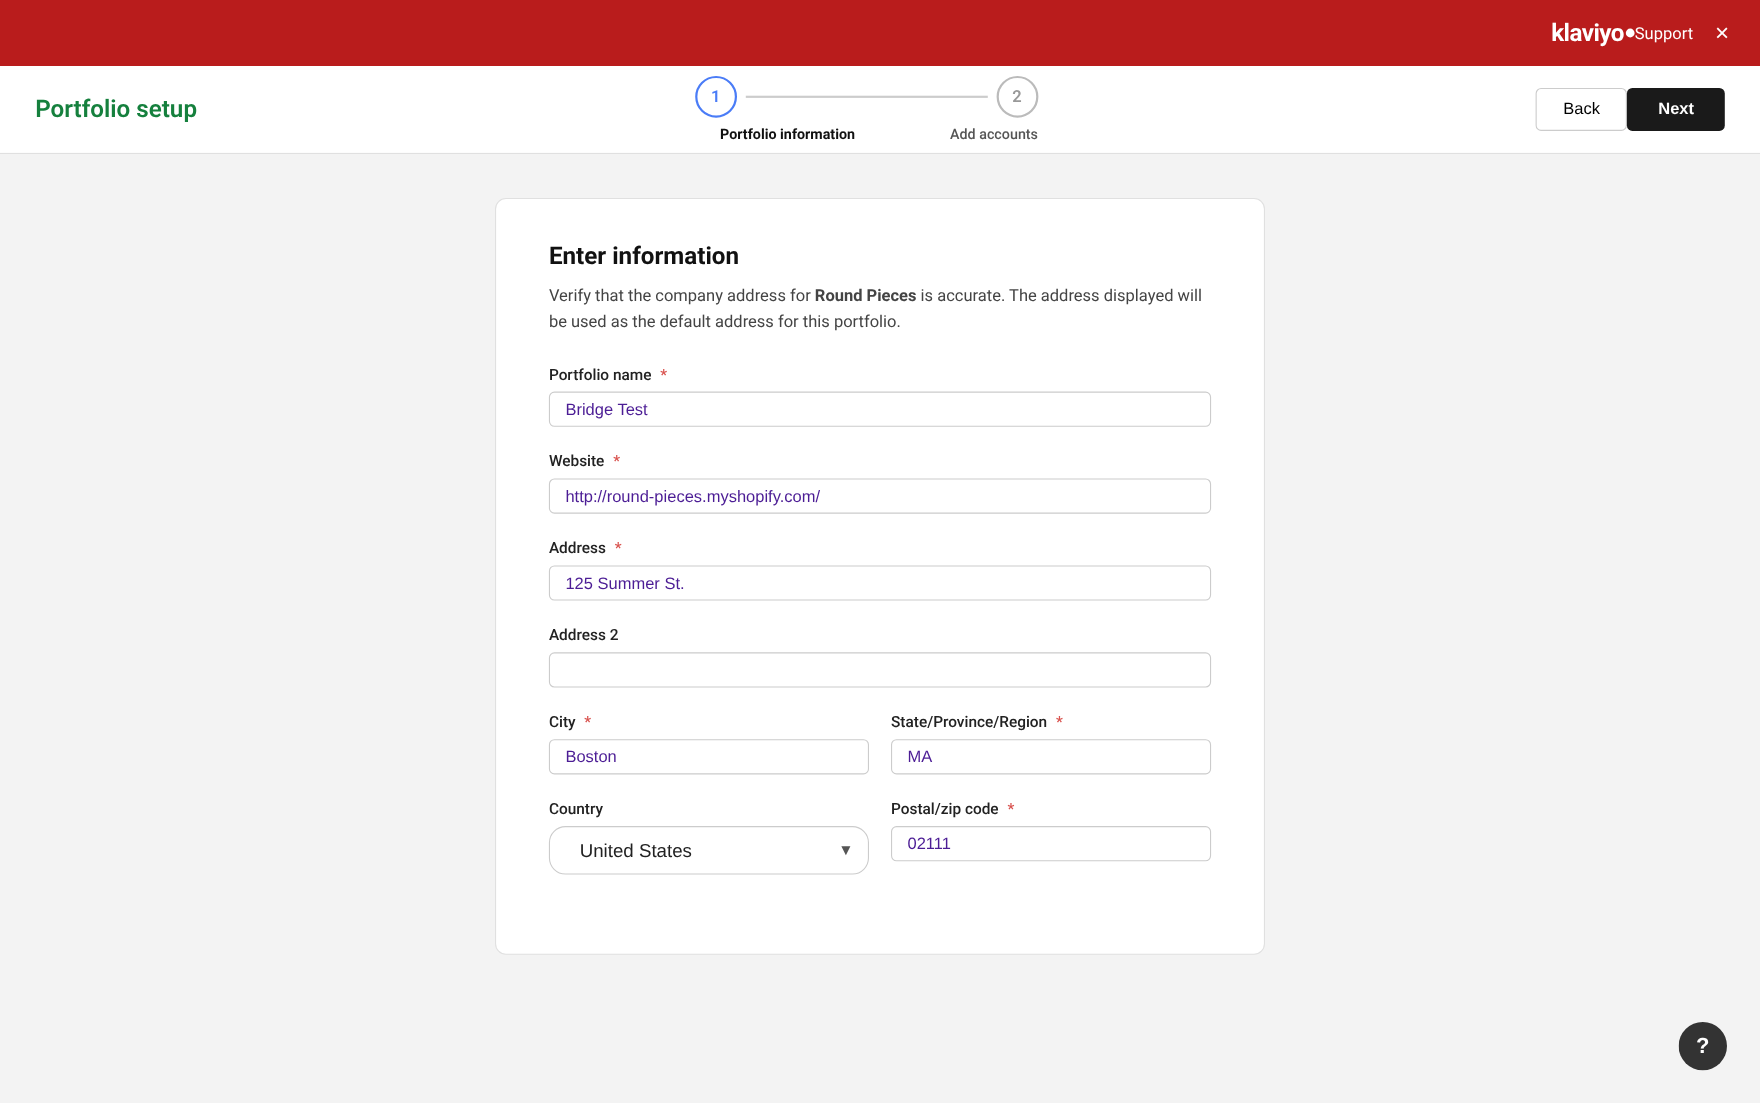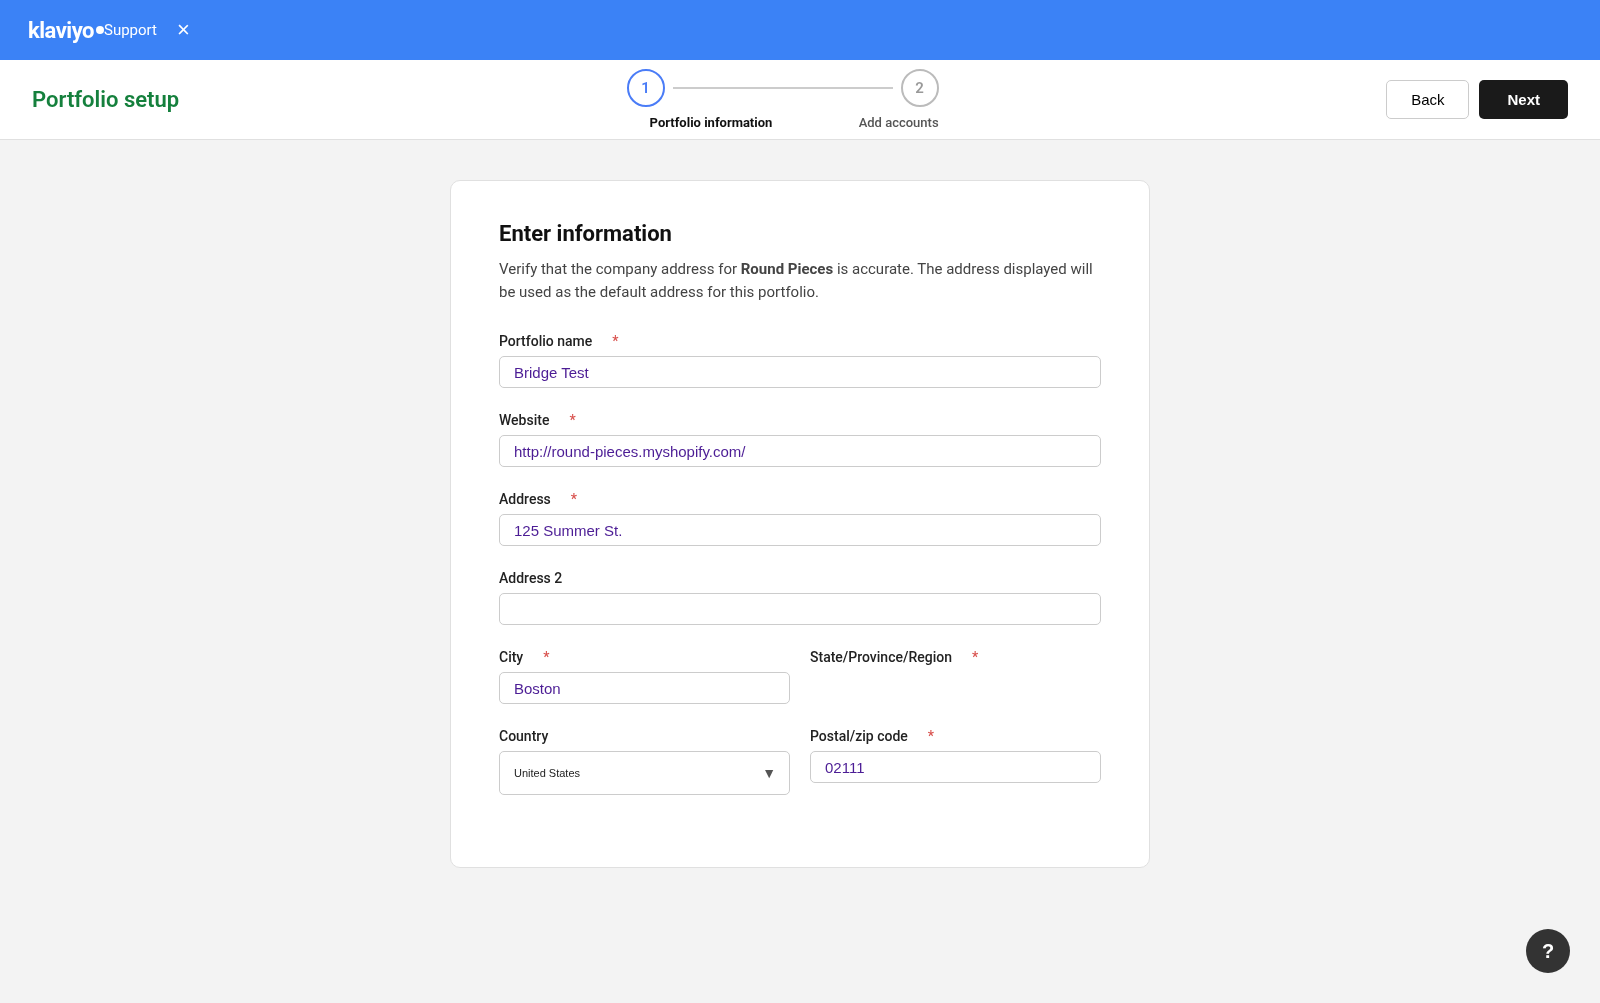--- a/index.html
+++ b/index.html
@@ -5,25 +5,25 @@
     * { box-sizing: border-box; margin: 0; padding: 0; }
     body {
       font-family: -apple-system, BlinkMacSystemFont, 'Segoe UI', Roboto, sans-serif;
       background: #f3f3f3;
       min-height: 1003px;
       color: #222;
     }
 
     
     .topnav {
-      background: #3b82f6;
+      background: #b91c1c;
       height: 60px;
       display: flex;
       align-items: center;
-      justify-content: flex-start;
+      justify-content: flex-end;
       padding: 0 28px;
     }
     .topnav-logo {
       display: flex;
       align-items: center;
     }
     .logo-text {
       color: #fff;
       font-size: 22px;
       font-weight: 700;
@@ -124,21 +124,20 @@
       padding-left: 23px;
     }
     .step-label.active {
       font-weight: 700;
       color: #111;
     }
 
     
     .header-buttons {
       display: flex;
-      gap: 10px;
       border-radius: 18px;
     }
     .btn-back {
       padding: 10px 24px;
       font-size: 15px;
       background: #fff;
       border: 1px solid #ccc;
       border-radius: 5px;
       cursor: pointer;
       font-weight: 500;
@@ -190,21 +189,21 @@
     .form-group {
       margin-bottom: 24px;
     }
     .form-label {
       font-size: 14px;
       font-weight: 500;
       color: #222;
       margin-bottom: 7px;
       display: flex;
       align-items: center;
-      gap: 20px;
+      gap: 8px;
     }
     .required-star {
       color: #d9534f;
       font-size: 14px;
     }
     .form-input {
       width: 100%;
       height: 32px;
       border: 1px solid #ccc;
       border-radius: 5px;
@@ -220,23 +219,23 @@
     .form-col {
       flex: 1;
     }
     .form-select-wrap {
       position: relative;
     }
     .form-select {
       width: 100%;
       height: 44px;
       border: 1px solid #ccc;
-      border-radius: 5px;
-      padding: 0 14px;
-      font-size: 11px;
+      border-radius: 15px;
+      padding: 0 27px;
+      font-size: 17px;
       color: #222;
       appearance: none;
       background: #fff;
       cursor: pointer;
       outline: none;
     }
     .select-chevron {
       position: absolute;
       right: 14px;
       top: 50%;
@@ -348,20 +347,21 @@
           <span>City</span>
           <span class="required-star">*</span>
         </label>
         <input class="form-input" type="text" value="Boston" style="">
       </div>
       <div class="form-col form-group">
         <label class="form-label">
           <span>State/Province/Region</span>
           <span class="required-star">*</span>
         </label>
+        <input class="form-input" type="text" value="MA" style="">
       </div>
     </div>
 
     <div class="form-row">
       <div class="form-col form-group">
         <label class="form-label">
           <span>Country</span>
         </label>
         <div class="form-select-wrap">
           <select class="form-select">

